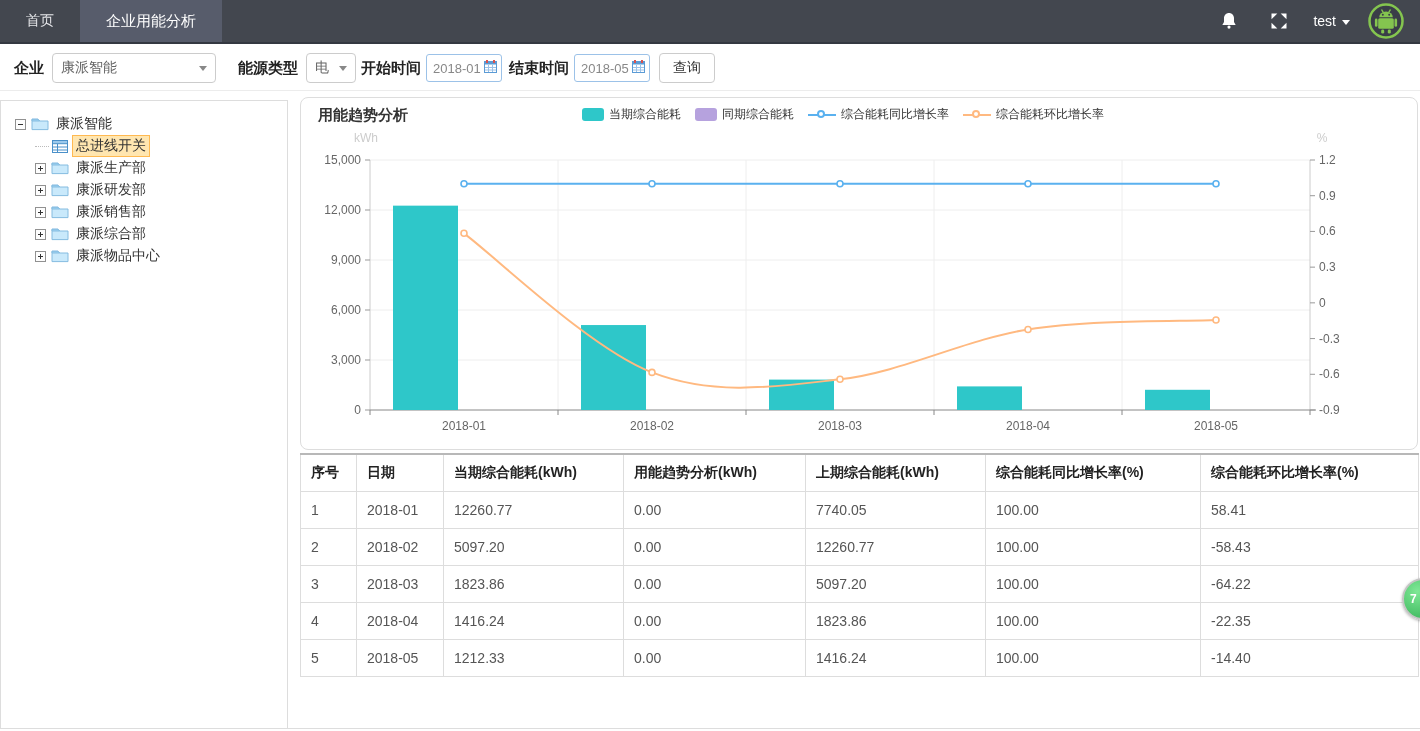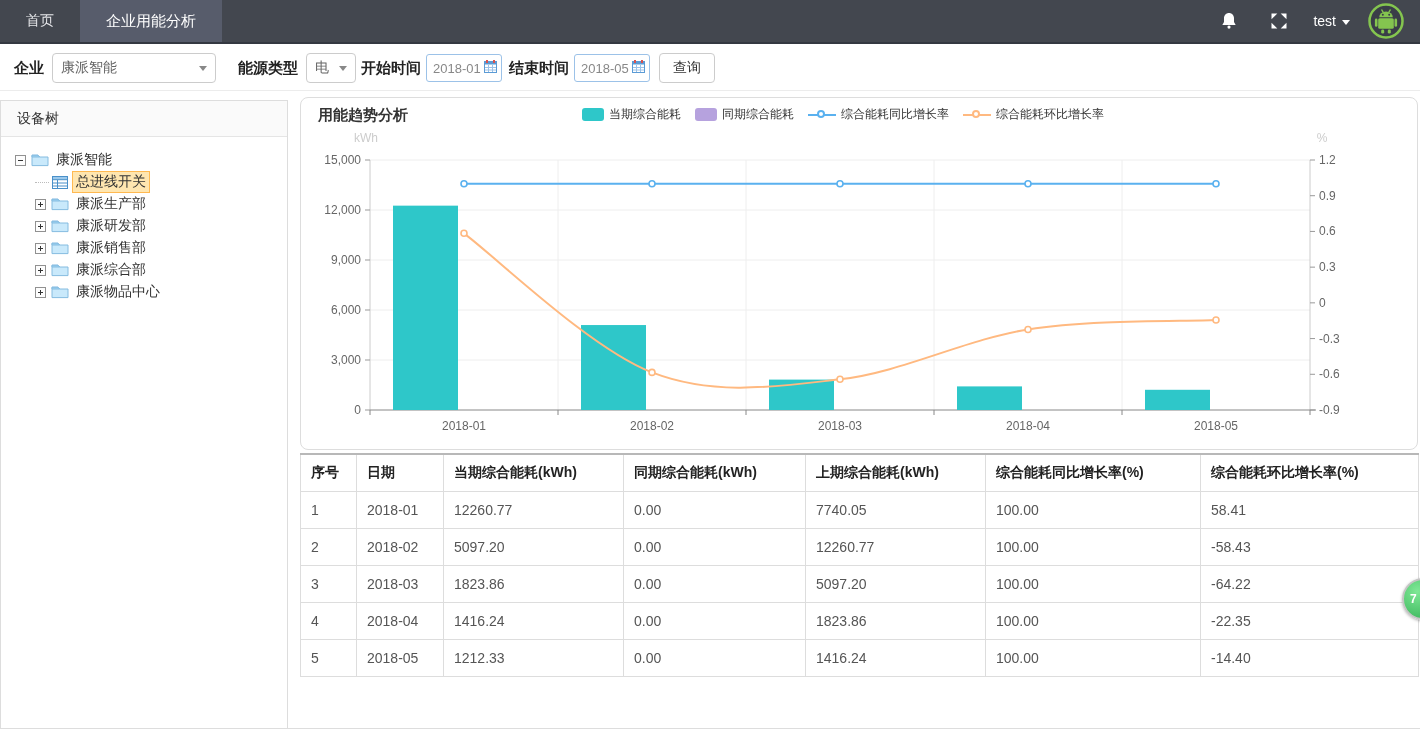--- a/index.html
+++ b/index.html
@@ -229,21 +229,20 @@
             <line x1="8.5" y1="5" x2="8.5" y2="12"></line>
           </g>
       </svg>
     </span>
   </div>
 
   <button class="query-btn">查询</button>
 </div>
 
 <div class="sidebar">
-  <div class="sidebar-header">设备树</div>
   <div class="tree" id="tree">
       <div class="tree-row">
         <span class="expander"></span>
         <span class="tree-ico">
           <svg width="18" height="14" viewBox="0 0 18 14">
             <path d="M1 2.2h6l1.6 1.8H17v8.6H1z" fill="#c9e9fb" stroke="#85bce0"></path>
             <path d="M1 2.2h6l1.6 1.8H1z" fill="#9fd3f3" stroke="#85bce0"></path>
           </svg>
         </span>
         <span class="tree-label">康派智能</span>
@@ -424,21 +423,21 @@
       <col style="width: 182px;">
       <col style="width: 180px;">
       <col style="width: 215px;">
       <col style="width: 218px;">
     </colgroup>
   <thead>
       <tr id="tbl-head">
         <th>序号</th>
         <th>日期</th>
         <th>当期综合能耗(kWh)</th>
-        <th>同期综合能耗(kWh)</th>
+        <th>用能趋势分析(kWh)</th>
         <th>上期综合能耗(kWh)</th>
         <th>综合能耗同比增长率(%)</th>
         <th>综合能耗环比增长率(%)</th>
       </tr>
     </thead>
   <tbody id="tbl-body">
       <tr>
         <td>1</td>
         <td>2018-01</td>
         <td>12260.77</td>

